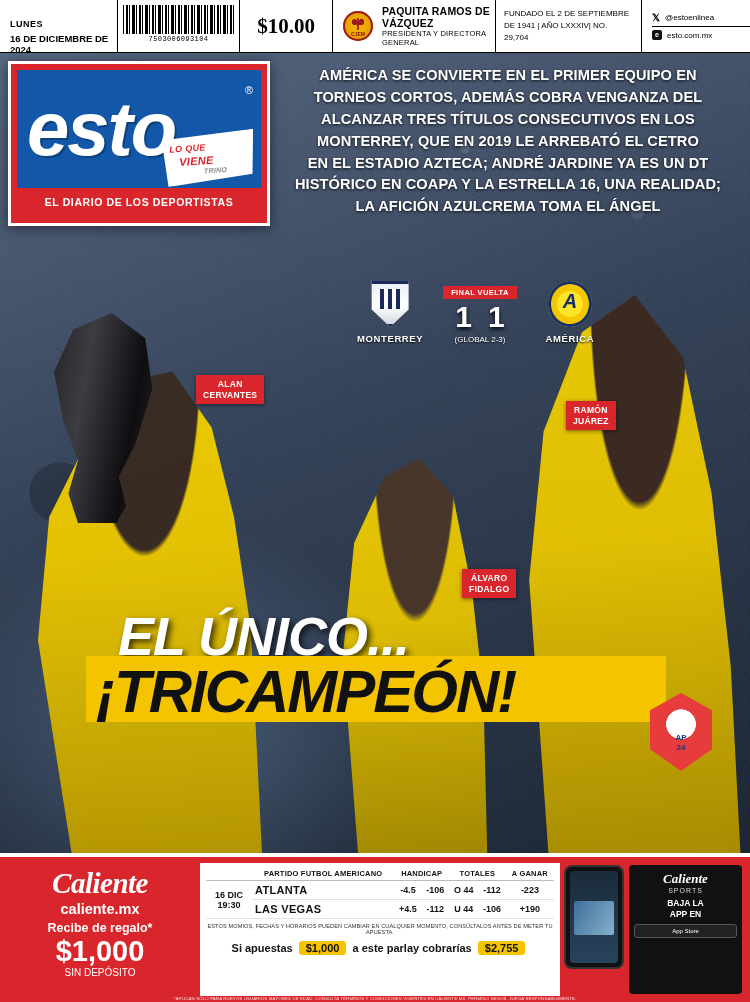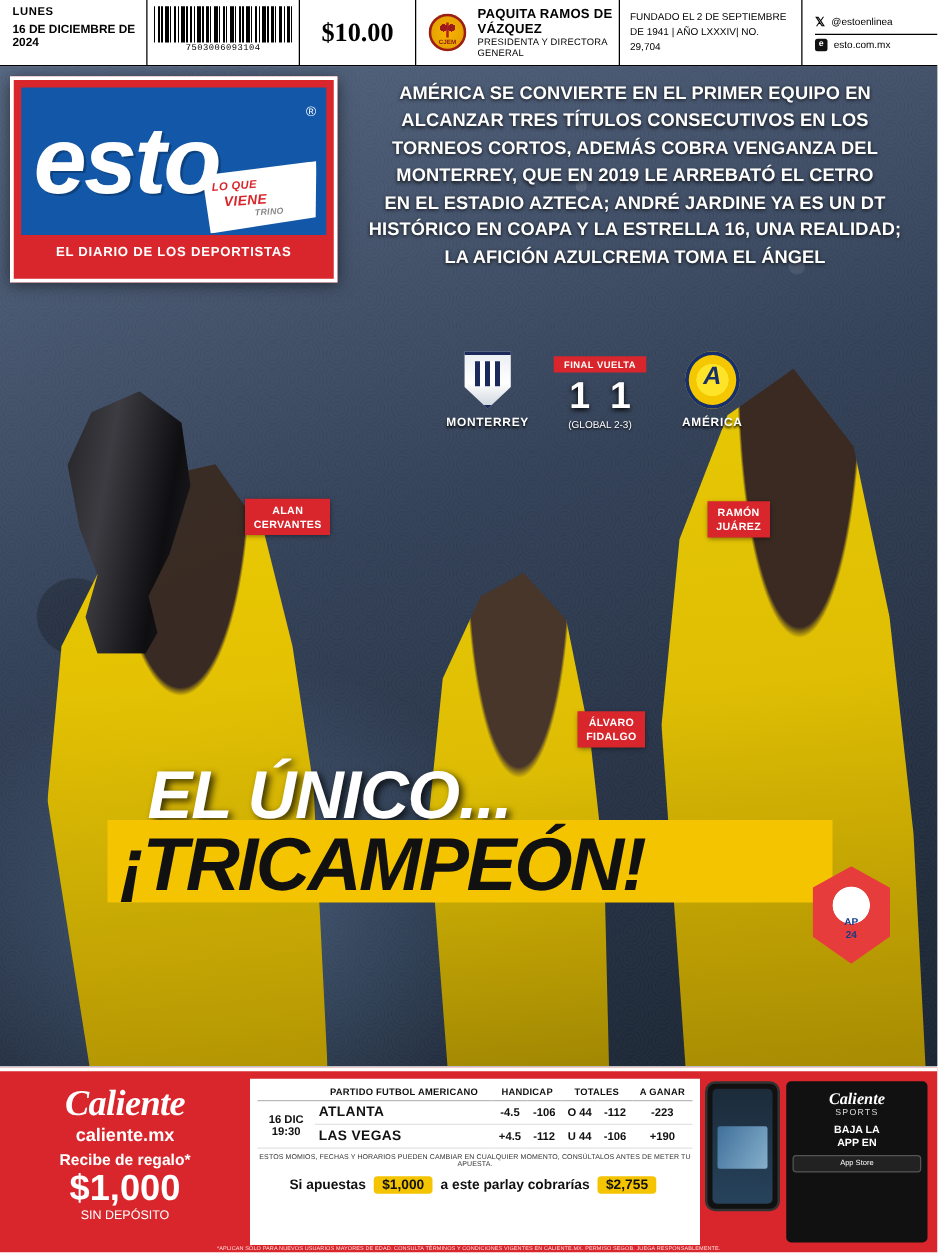--- a/index.html
+++ b/index.html
@@ -18,21 +18,21 @@
   
   .masthead {
     height: 52px;
     display: flex;
     align-items: stretch;
     border-bottom: 1px solid #000;
     background: #fff;
   }
   .mh-date {
     width: 118px;
-    padding: 4px 8px 0 10px;
+    padding: 19px 8px 0 10px;
     box-sizing: border-box;
     border-right: 1px solid #000;
   }
   .mh-date .day {
     font-size: 9px;
     font-weight: bold;
     letter-spacing: .5px;
     color: #000;
   }
   .mh-date .full {
@@ -442,21 +442,21 @@
     background: #d8262c;
     color: #fff;
     font-size: 8.5px;
     font-weight: bold;
     line-height: 1.25;
     text-align: center;
     padding: 4px 7px;
     letter-spacing: .3px;
     box-shadow: 0 1px 4px rgba(0,0,0,.5);
   }
-  .nt-alan { left: 196px; top: 322px; margin-top: 24px; }
+  .nt-alan { left: 196px; top: 322px; }
   .nt-ramon { left: 566px; top: 348px; }
   .nt-alvaro { left: 462px; top: 516px; }
 
   
   .credits {
     position: absolute;
     left: 470px;
     top: 598px;
     display: flex;
     align-items: stretch;
@@ -766,22 +766,22 @@
         <span class="fl2">VIENE</span>
         <span class="fl3">TRINO</span>
       </div>
     </div>
     <div class="esto-tag">EL DIARIO DE LOS DEPORTISTAS</div>
   </div>
 
   <div class="headline-box">
     <p>
       <span class="line">AMÉRICA SE CONVIERTE EN EL PRIMER EQUIPO EN</span>
+      <span class="line">TORNEOS CORTOS, ADEMÁS COBRA VENGANZA DEL</span>
       <span class="line">ALCANZAR TRES TÍTULOS CONSECUTIVOS EN LOS</span>
-      <span class="line">TORNEOS CORTOS, ADEMÁS COBRA VENGANZA DEL</span>
       <span class="line">MONTERREY, QUE EN 2019 LE ARREBATÓ EL CETRO</span>
       <span class="line">EN EL ESTADIO AZTECA; ANDRÉ JARDINE YA ES UN DT</span>
       <span class="line">HISTÓRICO EN COAPA Y LA ESTRELLA 16, UNA REALIDAD;</span>
       <span class="line">LA AFICIÓN AZULCREMA TOMA EL ÁNGEL</span>
     </p>
   </div>
 
   <div class="scorebar">
     <div class="team">
       <div class="crest mty"></div>

